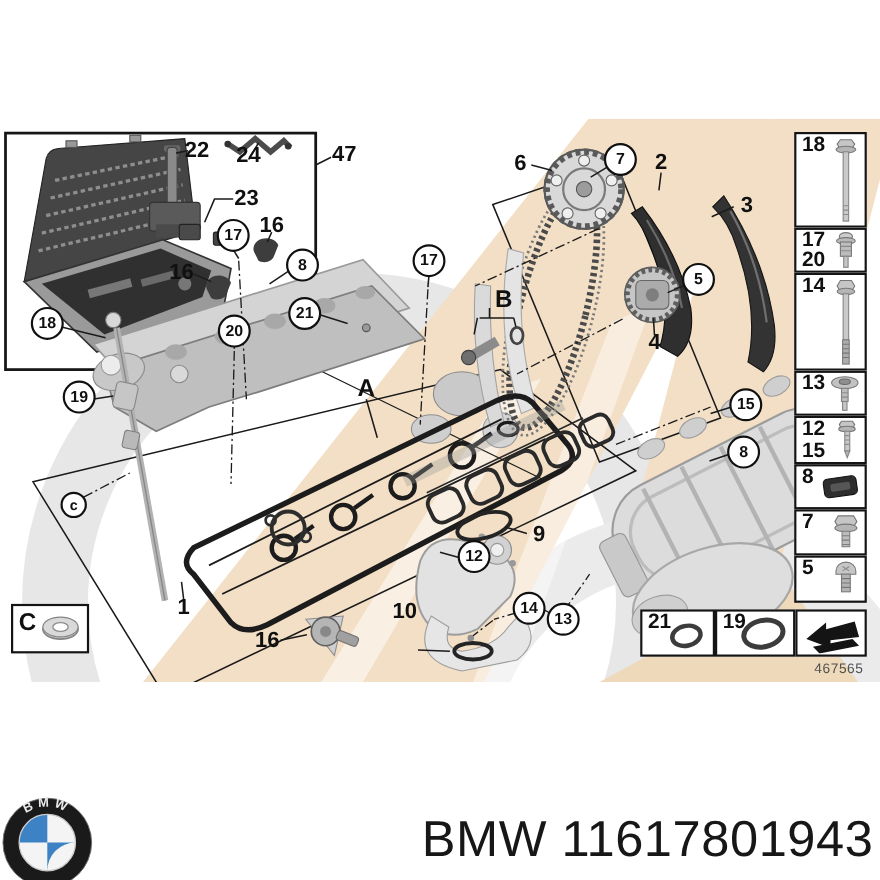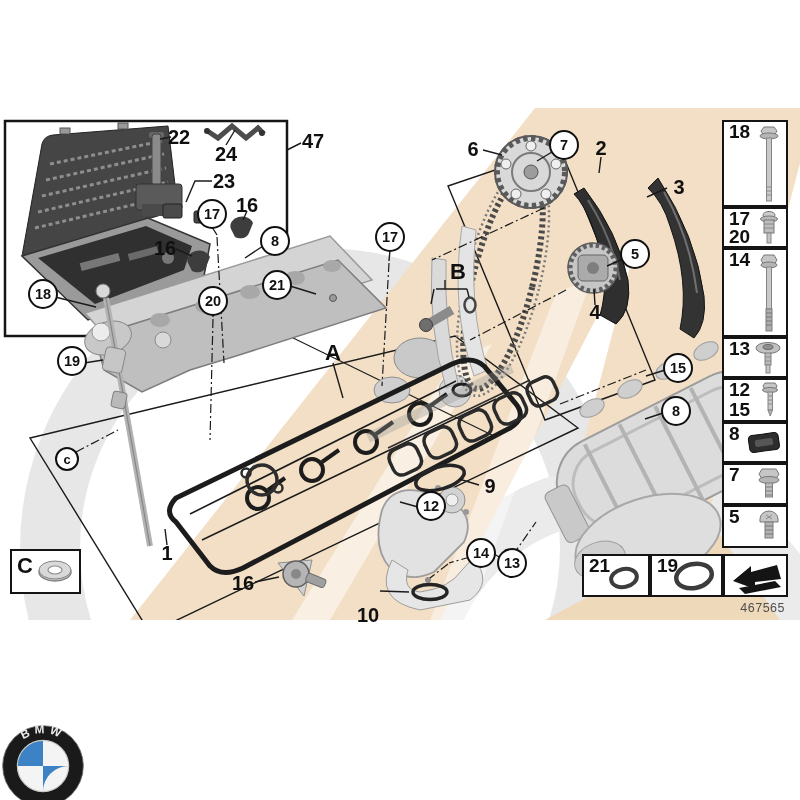--- a/index.html
+++ b/index.html
@@ -226,35 +226,35 @@
     </g>
     <g stroke="#1b1b1b" stroke-width="1.2" fill="none" stroke-dasharray="9 3 2 3">
       <path d="M217,129 L224,255 M389,155 L382,278 M213,211 L210,332"></path>
       <path d="M76,344 L118,322 M560,296 L646,262"></path>
       <path d="M544,100 L432,152 M566,182 L470,232"></path>
       <path d="M513,447 L536,414 M448,456 L430,470 M501,450 L482,439 M470,449 L449,455"></path>
     </g>
   </svg>
 
   <div class="co" style="left:179px;top:137px">22</div>
-  <div class="co" style="left:226px;top:154px">24</div>
+  <div class="co" style="left:226px;top:142px">24</div>
   <div class="co" style="left:224px;top:181px">23</div>
   <div class="co" style="left:313px;top:141px">47</div>
   <div class="co" style="left:247px;top:205px">16</div>
   <div class="co" style="left:165px;top:248px">16</div>
   <div class="co" style="left:473px;top:149px">6</div>
   <div class="co" style="left:601px;top:148px">2</div>
   <div class="co" style="left:679px;top:187px">3</div>
   <div class="co big" style="left:458px;top:272px">B</div>
   <div class="co" style="left:595px;top:312px">4</div>
   <div class="co big" style="left:333px;top:353px">A</div>
   <div class="co" style="left:490px;top:486px">9</div>
   <div class="co" style="left:167px;top:553px">1</div>
   <div class="co" style="left:243px;top:583px">16</div>
-  <div class="co" style="left:368px;top:615px">10</div>
+  <div class="co" style="left:368px;top:556px">10</div>
 
   <div class="cc" style="left:212px;top:214px">17</div>
   <div class="cc" style="left:275px;top:241px">8</div>
   <div class="cc" style="left:390px;top:237px">17</div>
   <div class="cc" style="left:564px;top:145px">7</div>
   <div class="cc" style="left:635px;top:254px">5</div>
   <div class="cc" style="left:277px;top:285px">21</div>
   <div class="cc" style="left:213px;top:301px">20</div>
   <div class="cc" style="left:43px;top:294px">18</div>
   <div class="cc" style="left:72px;top:361px">19</div>
@@ -380,15 +380,16 @@
       <circle cx="50" cy="50" r="48" fill="none" stroke="#6e6e6e" stroke-width="1"></circle>
       <circle cx="50" cy="50" r="30.5" fill="#f4f4f4"></circle>
       <path d="M50,50 L50,19.5 A30.5,30.5 0 0 0 19.5,50 Z" fill="#3c82c4"></path>
       <path d="M50,50 L80.5,50 A30.5,30.5 0 0 0 50,80.5 Z" fill="#3c82c4"></path>
       <circle cx="50" cy="50" r="30.5" fill="none" stroke="#c9c9c9" stroke-width="1.4"></circle>
       <path id="logoArc" d="M11,50 A39,39 0 0 1 89,50" fill="none"></path>
       <text font-size="14" font-weight="bold" fill="#e9e9e9" letter-spacing="5" font-family="Liberation Sans, sans-serif" text-anchor="middle">
         <textPath href="#logoArc" startOffset="50%">BMW</textPath>
       </text>
     </svg>
+    <div id="part-text">BMW 11617801943</div>
   </div>
 
 </div>
 
 </body></html>

